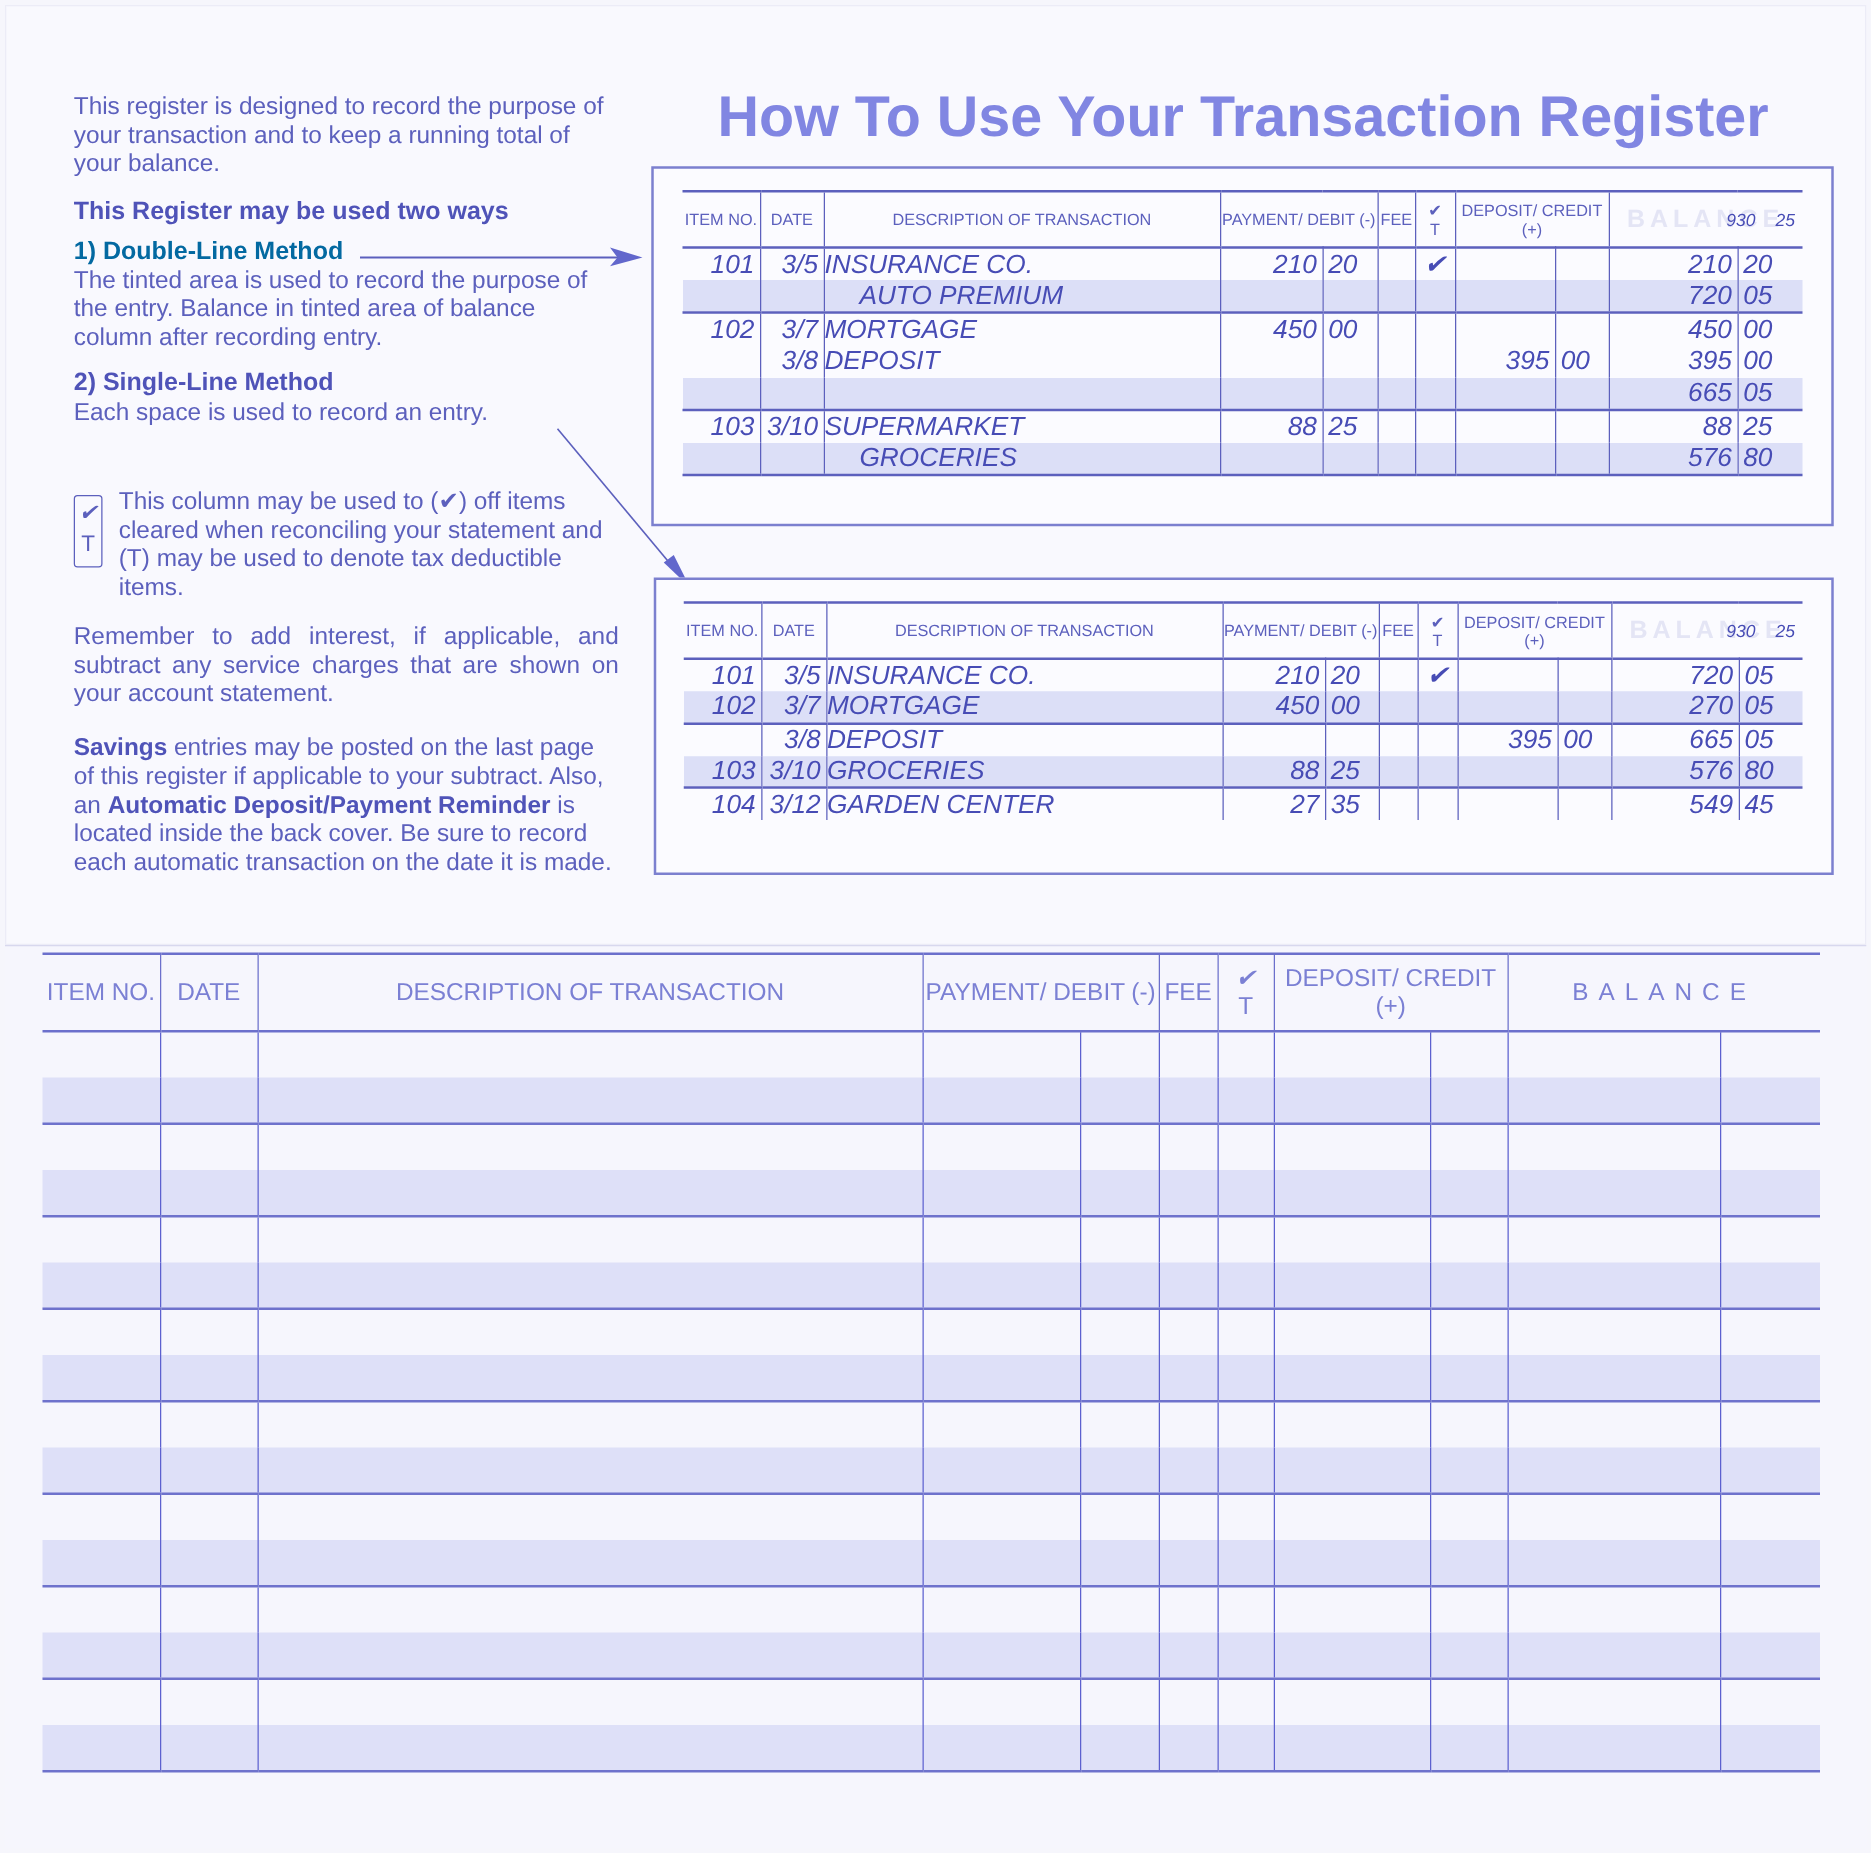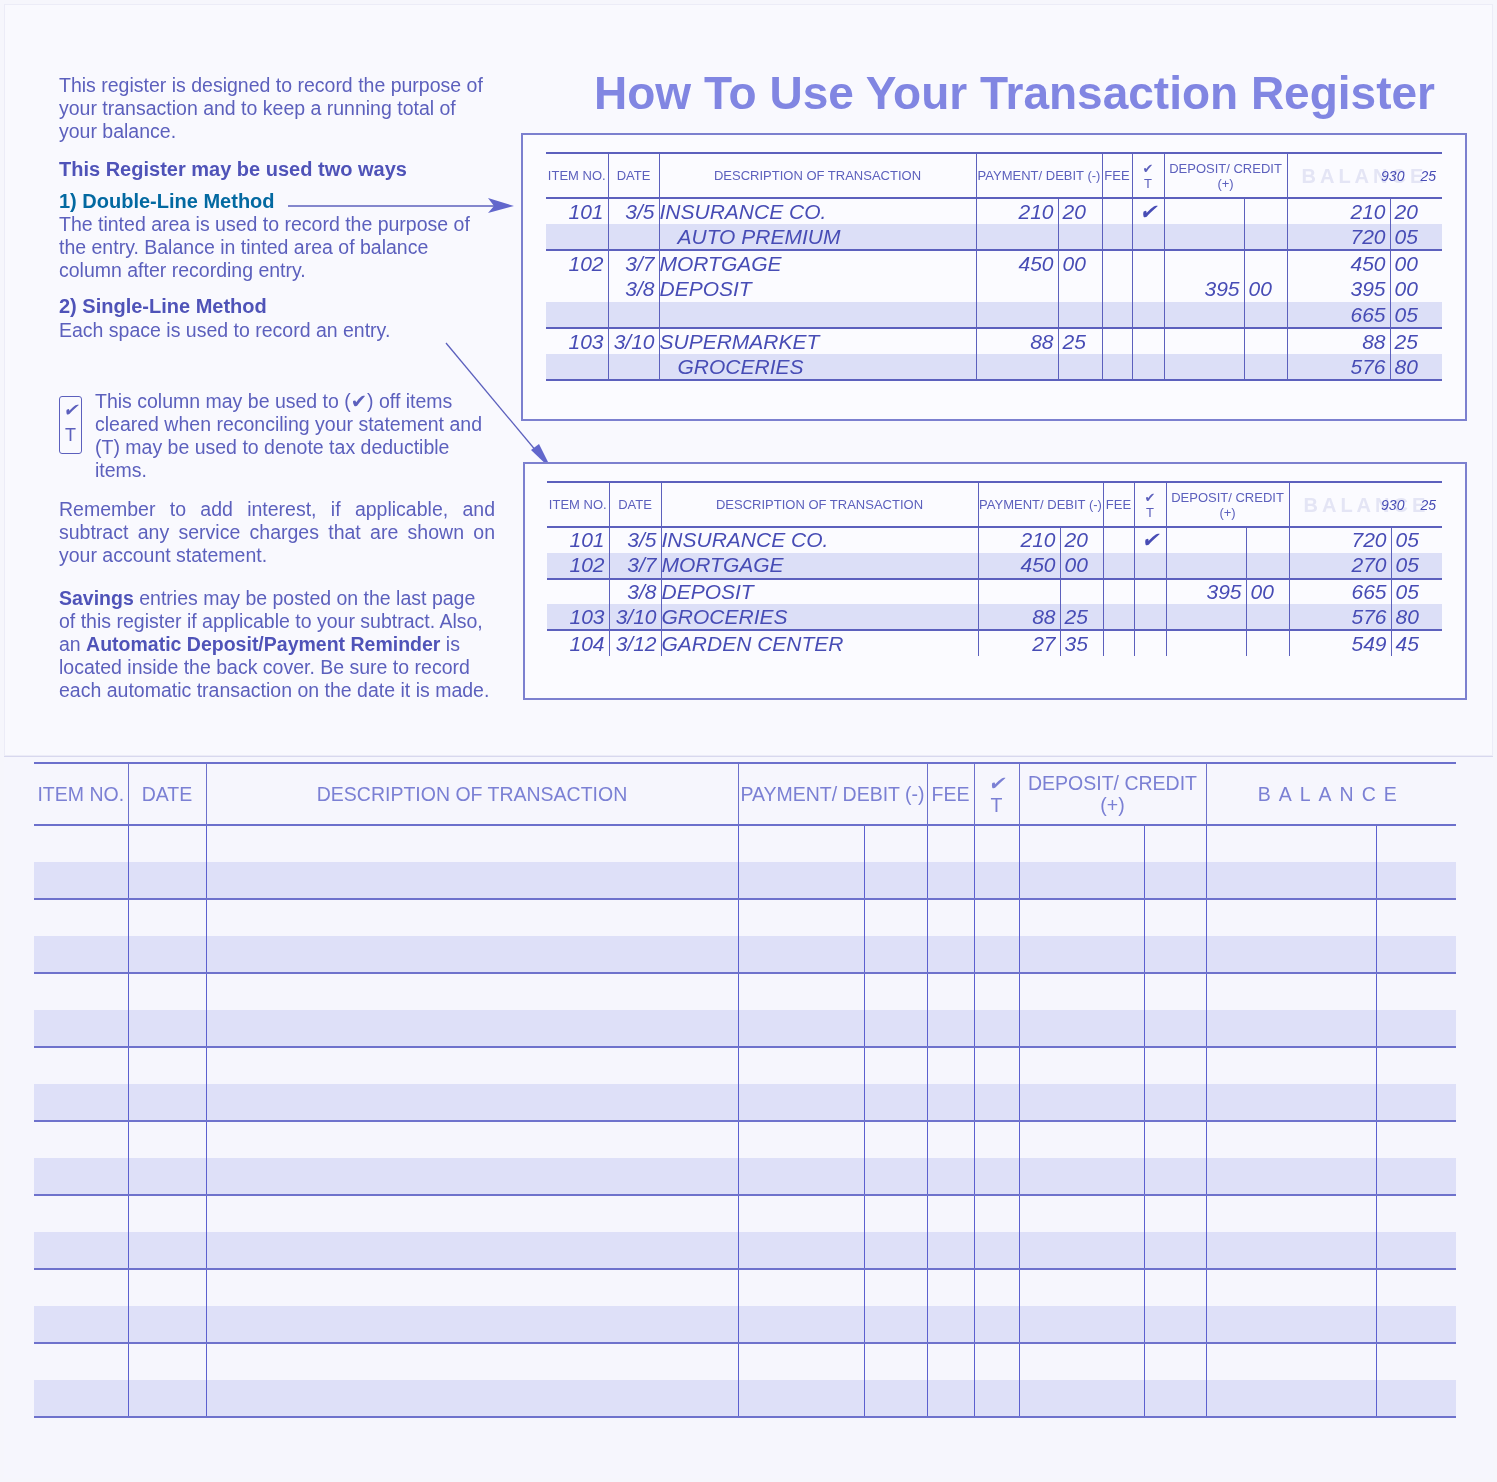--- a/index.html
+++ b/index.html
@@ -15,41 +15,41 @@
   .h-method2 { position: absolute; left: 59px; top: 295px; font-weight: bold; color: #4f53b8; font-size: 20px; }
   .p-method2 { position: absolute; left: 59px; top: 319px; width: 436px; }
   .check-box-legend { position: absolute; left: 59px; top: 396px; width: 23px; height: 58px; border: 1.5px solid #5c60bd; border-radius: 3px; text-align: center; font-size: 18px; line-height: 26px; color: #5c60bd; }
   .p-checkcol { position: absolute; left: 95px; top: 390px; width: 400px; }
   .p-remember { position: absolute; left: 59px; top: 498px; width: 436px; text-align: justify; }
   .p-savings { position: absolute; left: 59px; top: 587px; width: 436px; }
   .p-savings b { color: #4f53b8; }
   .txt { font-family: "Liberation Sans", sans-serif; color: #5c60bd; font-size: 19.5px; line-height: 23px; }
 
   
-  .page-title { position: absolute; left: 594px; top: 66px; font-size: 46px; font-weight: bold; color: #8186e2; letter-spacing: 0px; white-space: nowrap; text-align: right; }
+  .page-title { position: absolute; left: 574px; top: 66px; font-size: 46px; font-weight: bold; color: #8186e2; letter-spacing: 0px; white-space: nowrap; text-align: right; }
 
   
   svg.arrows { position: absolute; left: 0; top: 0; width: 1497px; height: 760px; pointer-events: none; }
 
   
   .example-box { position: absolute; background: #fbfbff; border: 2px solid #7c80cf; }
   .ex1 { left: 521px; top: 133px; width: 946px; height: 288px; }
   .ex2 { left: 523px; top: 462px; width: 944px; height: 238px; }
 
   table.reg { position: absolute; border-collapse: collapse; table-layout: fixed; color: #474cb5; }
   table.reg th { font-weight: normal; color: #5c60bd; font-size: 13px; line-height: 15px; border-left: 1.5px solid #5c60bd; border-top: 2px solid #5c60bd; border-bottom: 2px solid #5c60bd; text-align: center; vertical-align: middle; }
   table.reg th:first-child { border-left: none; }
   table.reg td { border-left: 1.5px solid #5c60bd; font-style: italic; font-size: 21px; white-space: nowrap; overflow: hidden; padding: 0 4px; }
   table.reg td:first-child { border-left: none; }
   table.reg tr.tint td { background: #dcdff7; }
   table.reg tr.entry-end td { border-bottom: 2px solid #5c60bd; }
   table.reg td.num { text-align: right; }
   table.reg td.c { text-align: center; }
   table.reg td.desc { padding-left: 0; }
-  table.reg td.desc2 { padding-left: 18px; }
+  table.reg td.desc2 { padding-left: 28px; }
   .bal-head { position: relative; }
   .bal-ghost { position: absolute; left: 14px; top: 50%; transform: translateY(-50%); font-size: 20px; font-weight: bold; color: #e4e5f5; letter-spacing: 4px; }
   .bal-open { position: absolute; right: 6px; top: 50%; transform: translateY(-50%); font-style: italic; font-size: 14px; color: #474cb5; white-space: nowrap; }
   .bal-open span.cents { margin-left: 16px; }
 
   .t1 { left: 546px; top: 152px; width: 896px; }
   .t2 { left: 547px; top: 481px; width: 895px; }
   .t1 td { height: 26px; }
   .t2 td { height: 25.8px; }
 

